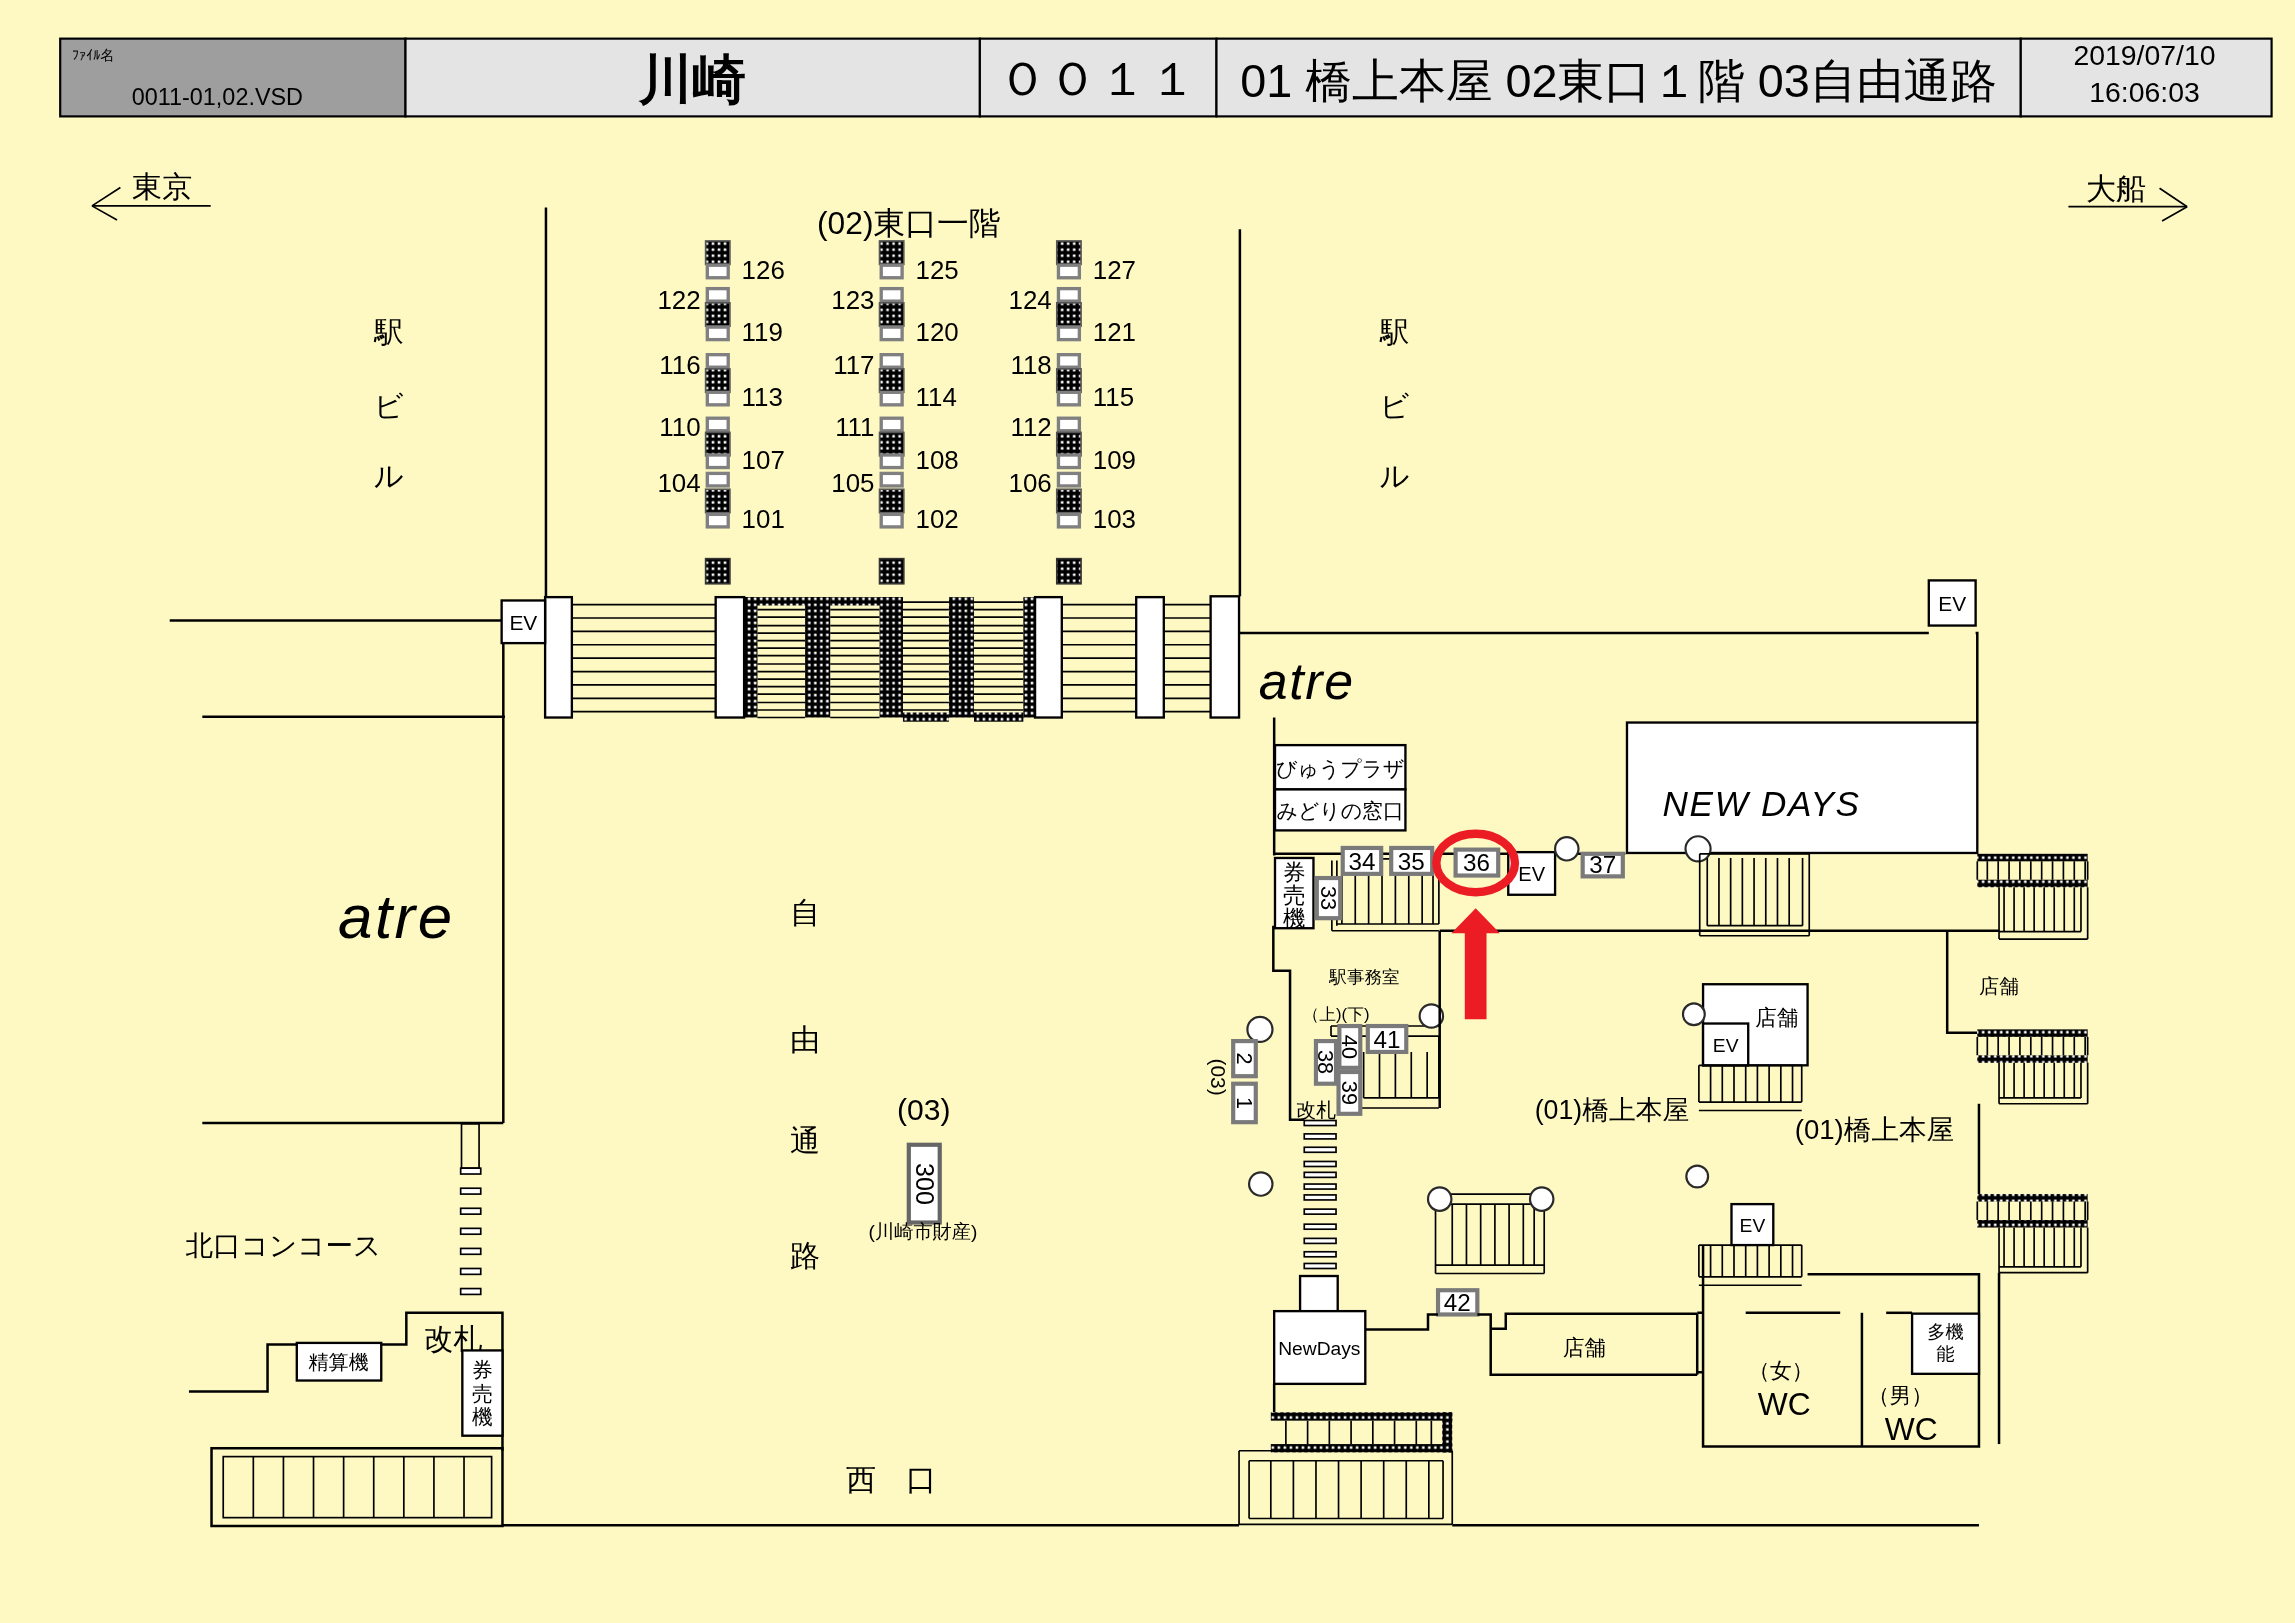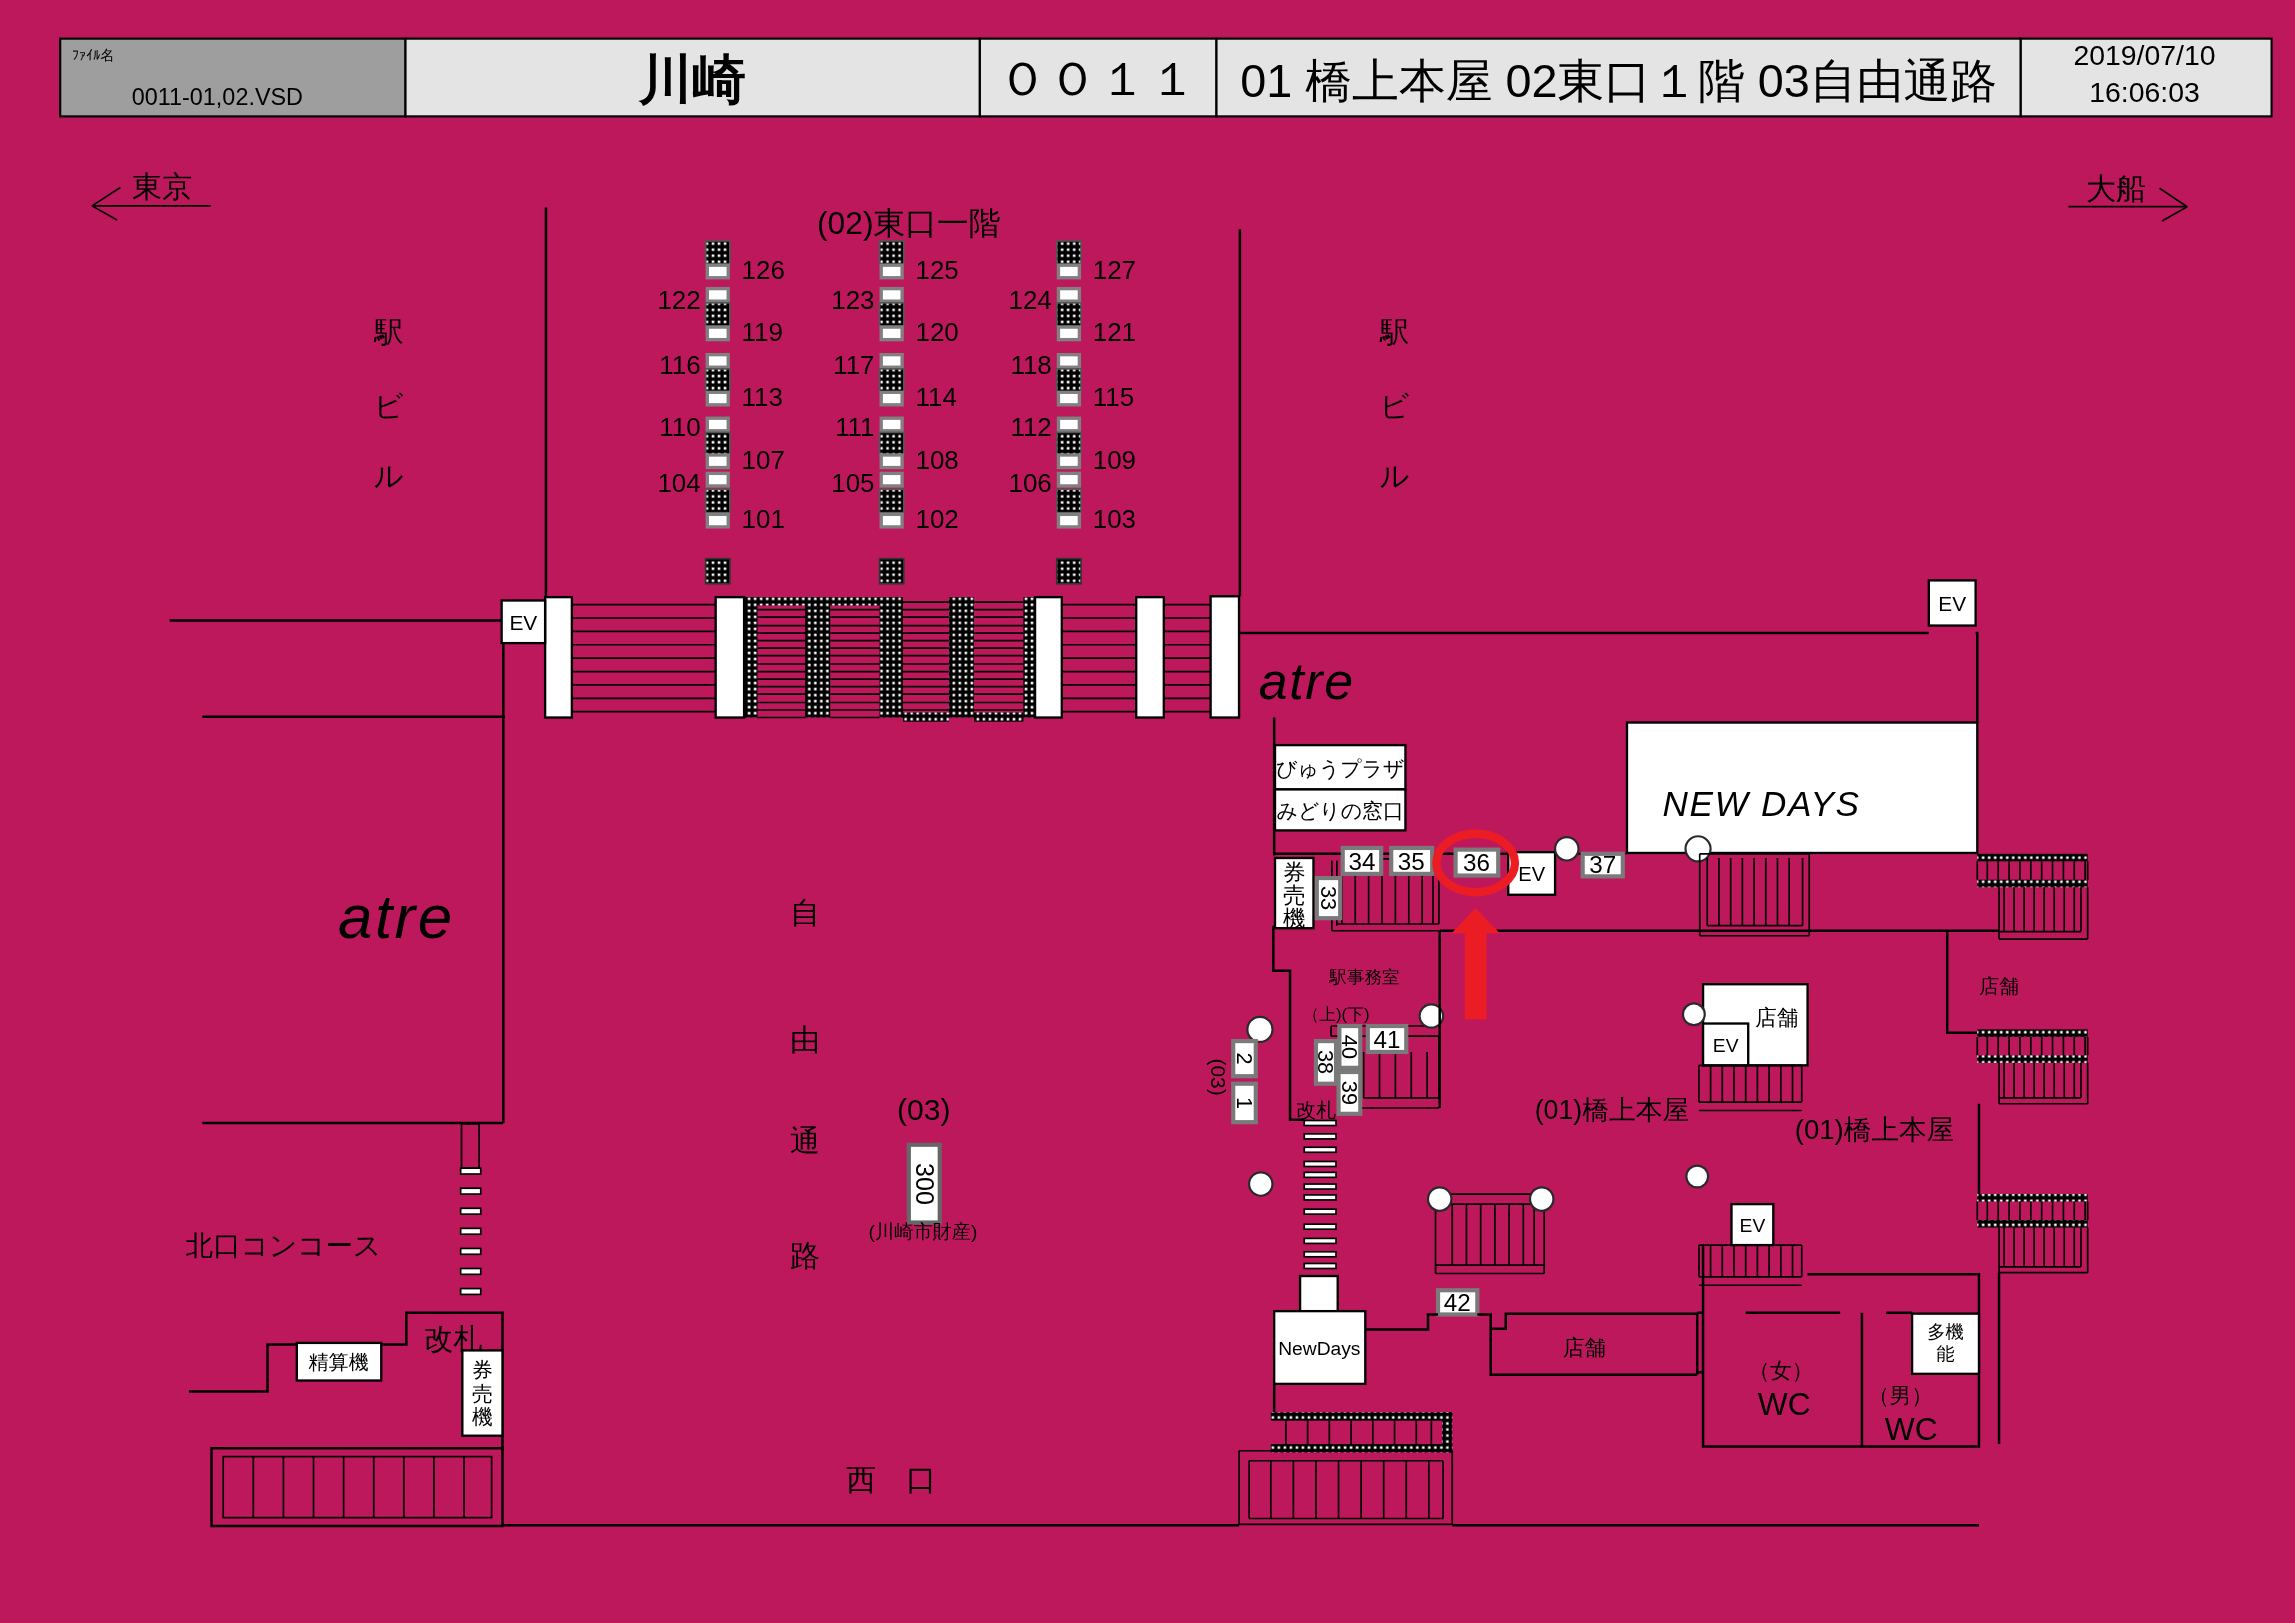--- a/index.html
+++ b/index.html
@@ -1,16 +1,16 @@
 <!DOCTYPE html>
 <html style="font-size:13.4px"><head>
 <meta charset="utf-8">
 <style>
 html,body{margin:0;padding:0;background:#fff;}
-#page{position:relative;width:2295px;height:1624px;background:#be185d;overflow:hidden;}
+#page{position:relative;width:2295px;height:1624px;background:#fef9c3;overflow:hidden;}
 text{font-family:"Liberation Sans",sans-serif;fill:#000;}
 .ln{stroke:#000;stroke-width:3;fill:none;}
 .thin{stroke:#000;stroke-width:2;fill:none;}
 .wb{fill:#fff;stroke:#000;stroke-width:2.8;}
 .gsq{fill:#fff;stroke:#808080;stroke-width:4;}
 .circ{fill:#fff;stroke:#2a2a2a;stroke-width:2.6;}
 </style>
 </head>
 <body>
 <div id="page">

